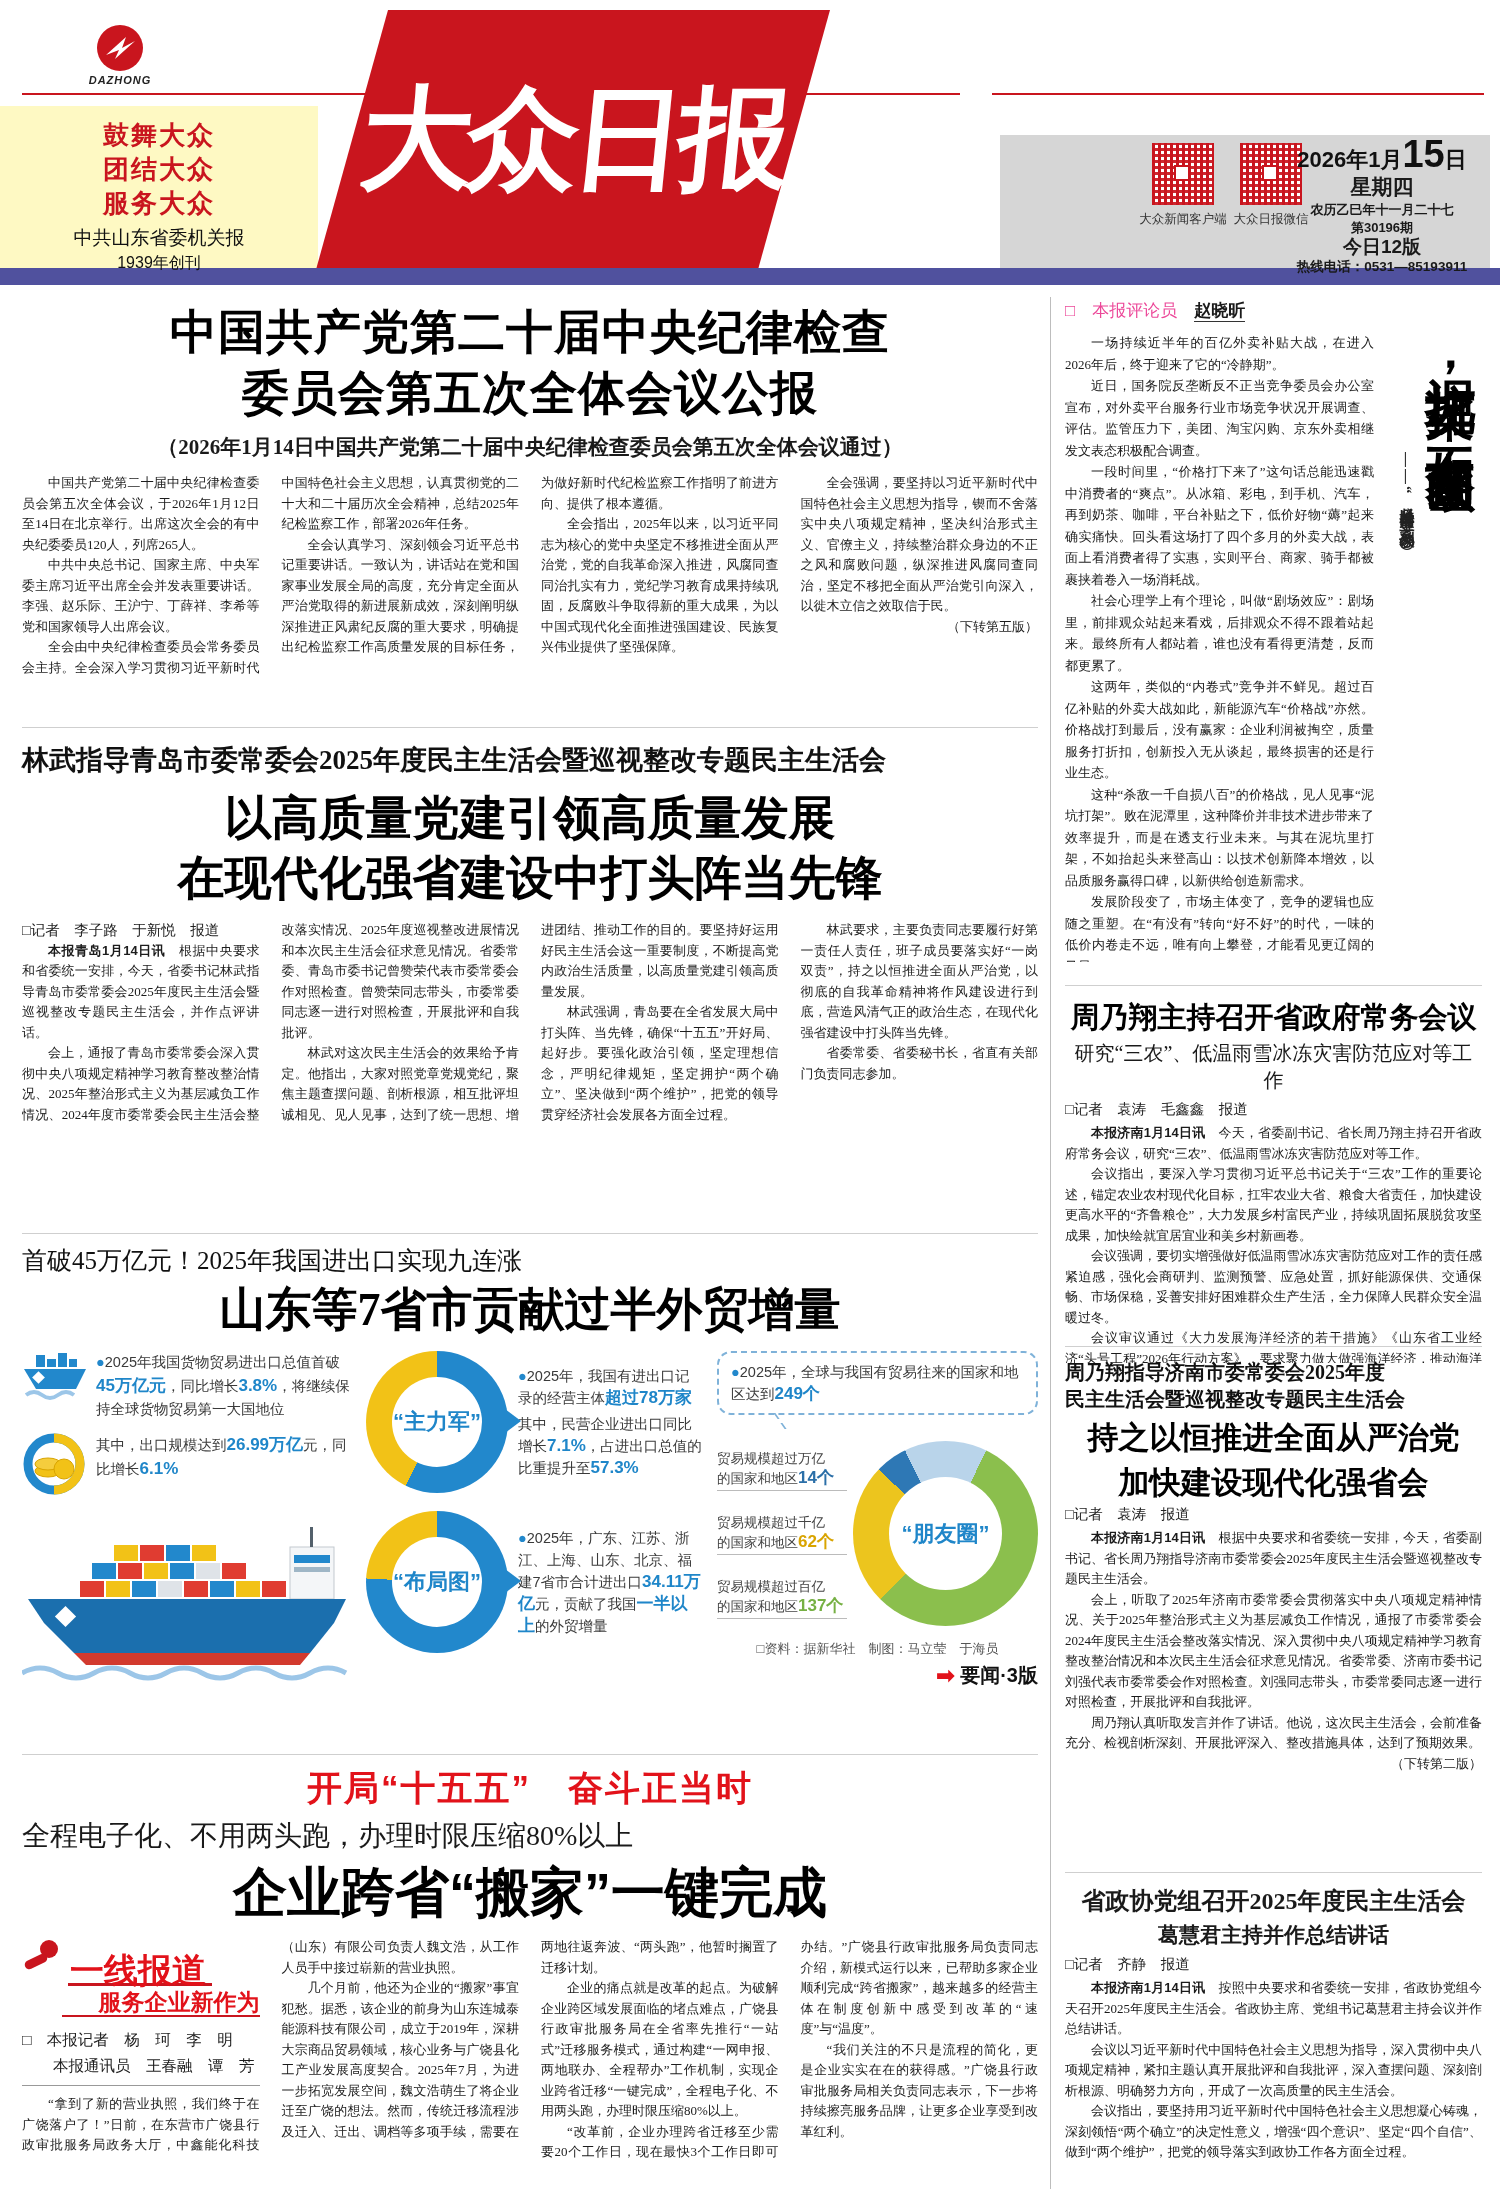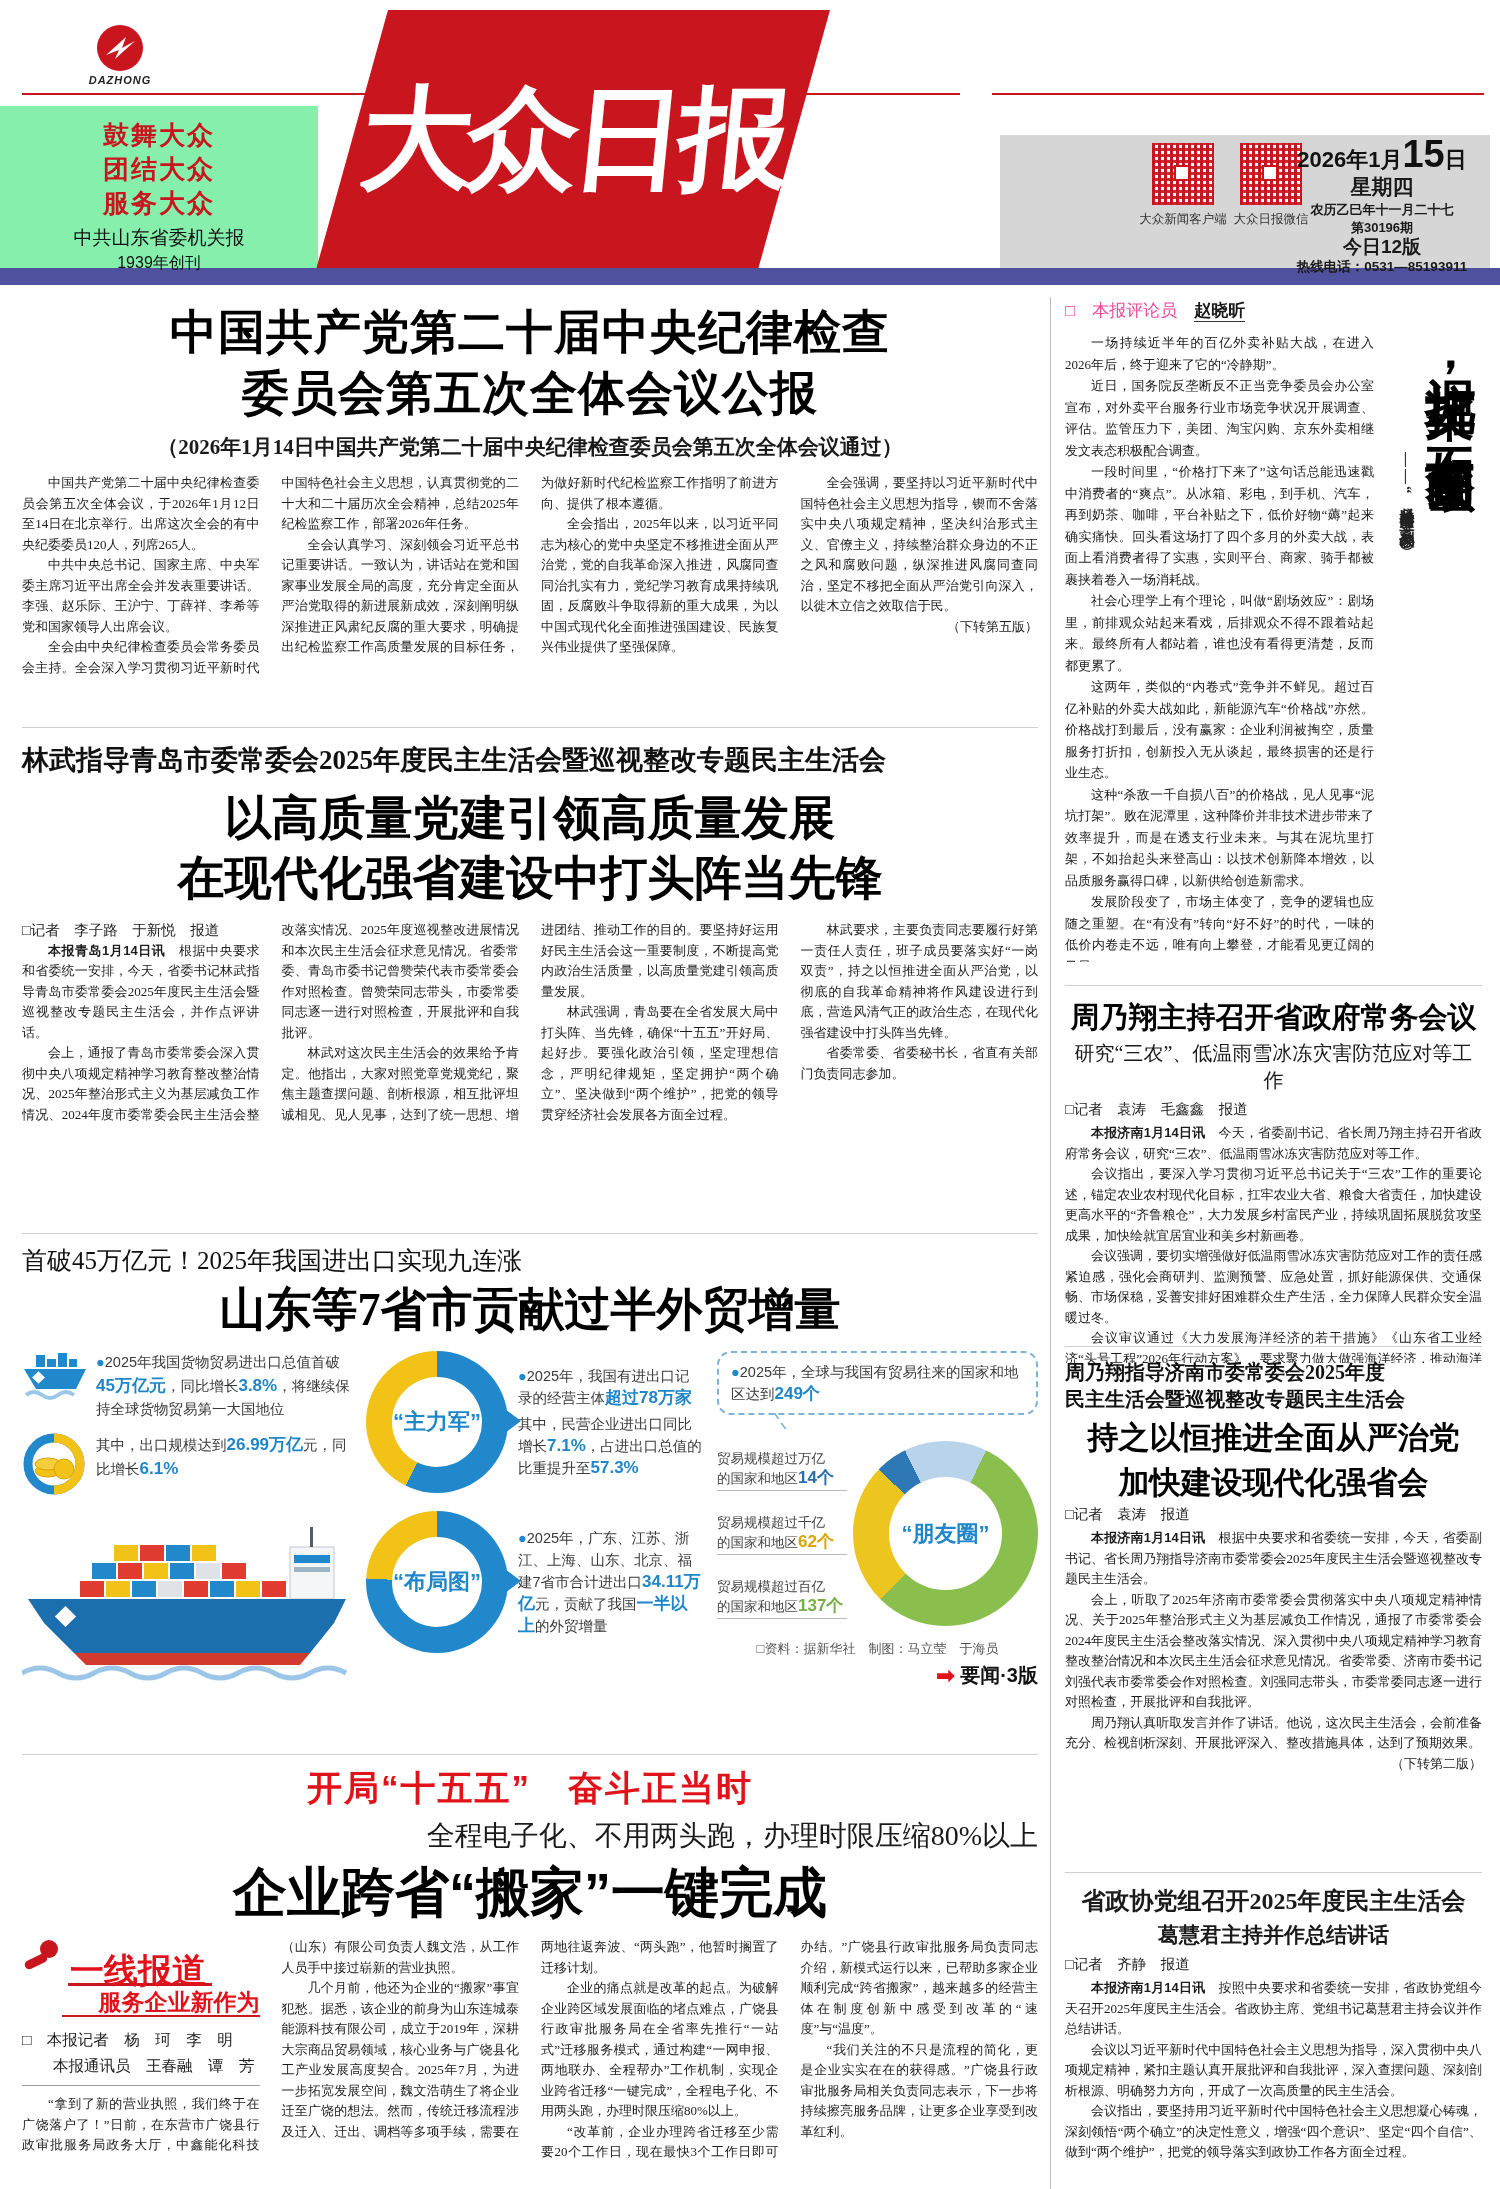--- a/index.html
+++ b/index.html
@@ -7,21 +7,21 @@
         font-family:"Liberation Serif",serif;color:#1a1a1a;}
   
   .masthead{position:relative;height:268px;background:#fff;}
   .mh-line{position:absolute;height:2px;background:#c9151e;}
   .mh-line.l{left:22px;top:93px;width:938px;}
   .mh-line.r{left:992px;top:93px;width:492px;}
   .logo{position:absolute;left:60px;top:24px;width:120px;text-align:center;}
   .logo svg{display:block;margin:0 auto;}
   .logo-tx{font-family:"Liberation Sans",sans-serif;font-style:italic;font-weight:700;
            font-size:11px;letter-spacing:1px;color:#222;margin-top:2px;}
-  .gray-l{position:absolute;left:0;top:106px;width:318px;height:162px;background:#86efac;
+  .gray-l{position:absolute;left:0;top:106px;width:318px;height:162px;background:#fef9c3;
           text-align:center;}
   .slogans{padding-top:12px;color:#c9151e;font-family:"Liberation Sans",sans-serif;
            font-weight:900;font-size:26px;line-height:34px;letter-spacing:2px;}
   .org{font-weight:400;font-size:19px;line-height:25px;margin-top:5px;color:#111;
        font-family:"Liberation Sans",sans-serif;}
   .org .y{font-size:16px;}
   .tband{position:absolute;left:388px;top:10px;width:442px;height:258px;background:#c9151e;
          transform:skewX(-15.5deg);transform-origin:top left;}
   .tband .tx{transform:skewX(10deg);color:#fff;font-weight:900;font-size:112px;
              line-height:258px;text-align:center;letter-spacing:-6px;
@@ -106,21 +106,21 @@
   .flabels{width:130px;font-size:13.5px;line-height:19px;color:#444;}
   .fitem{margin-bottom:22px;border-bottom:1px solid #bbb;padding-bottom:2px;}
   .fitem:last-child{margin-bottom:0;}
   .src{font-size:13px;color:#555;margin-top:14px;text-align:center;}
   .more{text-align:right;font-weight:900;font-size:20px;color:#111;margin-top:4px;}
   .more .aro{color:#e2121a;font-size:22px;vertical-align:-1px;}
   
   .secD{padding-top:12px;box-sizing:border-box;height:437px;overflow:hidden;}
   .redslogan{text-align:center;color:#e2121a;font-family:"Liberation Sans",sans-serif;
              font-weight:900;font-size:35px;line-height:42px;letter-spacing:2px;}
-  .secD .sub{text-align:right;font-size:28px;margin:8px 0 4px;}
+  .secD .sub{text-align:left;font-size:28px;margin:8px 0 4px;}
   .secD .t{font-size:54px;line-height:66px;}
   .secD .body{column-count:4;column-gap:22px;font-size:13px;line-height:20.5px;height:266px;
               overflow:hidden;margin-top:12px;}
   .ribbon{break-inside:avoid;}
   .rb1{display:flex;align-items:flex-end;gap:6px;}
   .rb1 .ti{color:#e2121a;font-family:"Liberation Sans",sans-serif;font-weight:900;font-size:34px;
            border-bottom:3px solid #c9151e;padding:0 6px 2px 2px;}
   .rb2{text-align:right;color:#e2121a;font-family:"Liberation Sans",sans-serif;font-weight:900;
        font-size:23px;border-bottom:2px solid #c9151e;display:block;margin:6px 0 10px 40px;
        padding-bottom:3px;}

